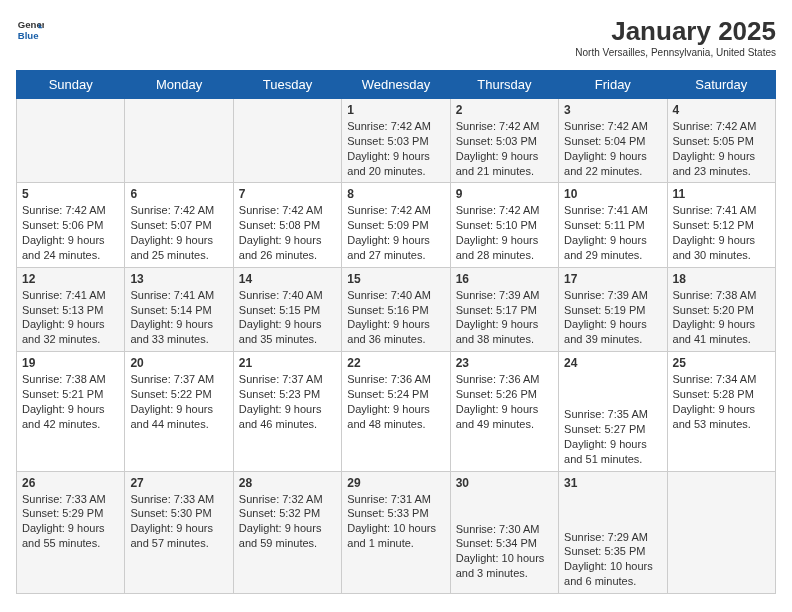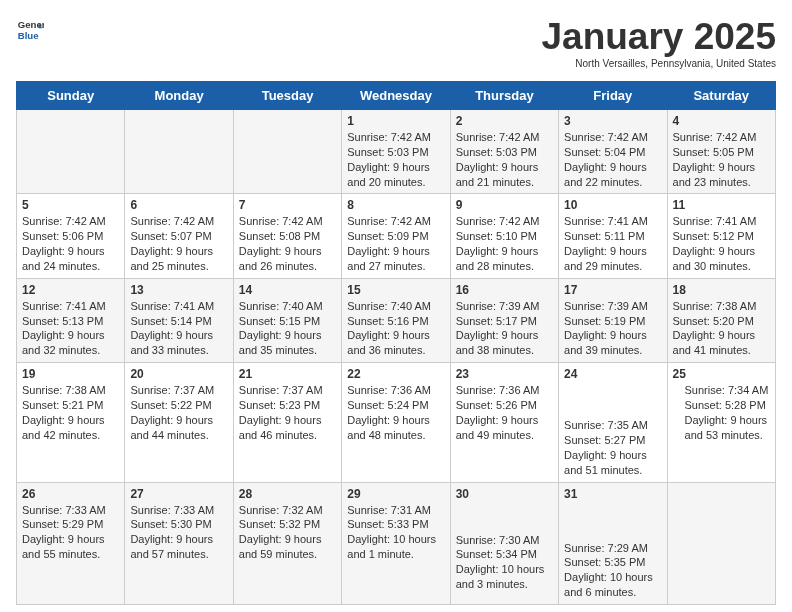--- a/index.html
+++ b/index.html
@@ -22,40 +22,40 @@
       gap: 4px;
     }
     .logo-icon {
       width: 28px;
       height: 28px;
     }
     .title-section {
       text-align: right;
     }
     .calendar-title {
-      font-size: 37px;
+      font-size: 26px;
       font-weight: bold;
       color: #333;
     }
     .calendar-subtitle {
       font-size: 10px;
       color: #333;
     }
     table {
       width: 100%;
       border-collapse: collapse;
       border: 1px solid #ccc;
     }
     thead tr th {
       background-color: #1a5fa8;
       color: #fff;
       text-align: center;
       padding: 6px 4px;
       font-size: 13px;
-      font-weight: bold;
+      font-weight: normal;
       border: 1px solid #1a5fa8;
     }
     tbody tr td {
       border: 1px solid #ccc;
       vertical-align: top;
       padding: 4px 5px;
       font-size: 10px;
       color: #333;
       width: calc(100% / 7);
       min-height: 80px;
@@ -287,21 +287,21 @@
         </td>
         <td>
           <span class="day-number">24</span>
           <div class="day-content" style="white-space: pre-line; margin-top: 37px;">Sunrise: 7:35 AM
 Sunset: 5:27 PM
 Daylight: 9 hours
 and 51 minutes.</div>
         </td>
         <td>
           <span class="day-number">25</span>
-          <div class="day-content" style="white-space: pre-line; margin-left: 12px;">Sunrise: 7:34 AM
+          <div class="day-content" style="white-space: pre-line;">Sunrise: 7:34 AM
 Sunset: 5:28 PM
 Daylight: 9 hours
 and 53 minutes.</div>
         </td>
       </tr>
       <tr>
         <td>
           <span class="day-number">26</span>
           <div class="day-content" style="white-space: pre-line;">Sunrise: 7:33 AM
 Sunset: 5:29 PM

